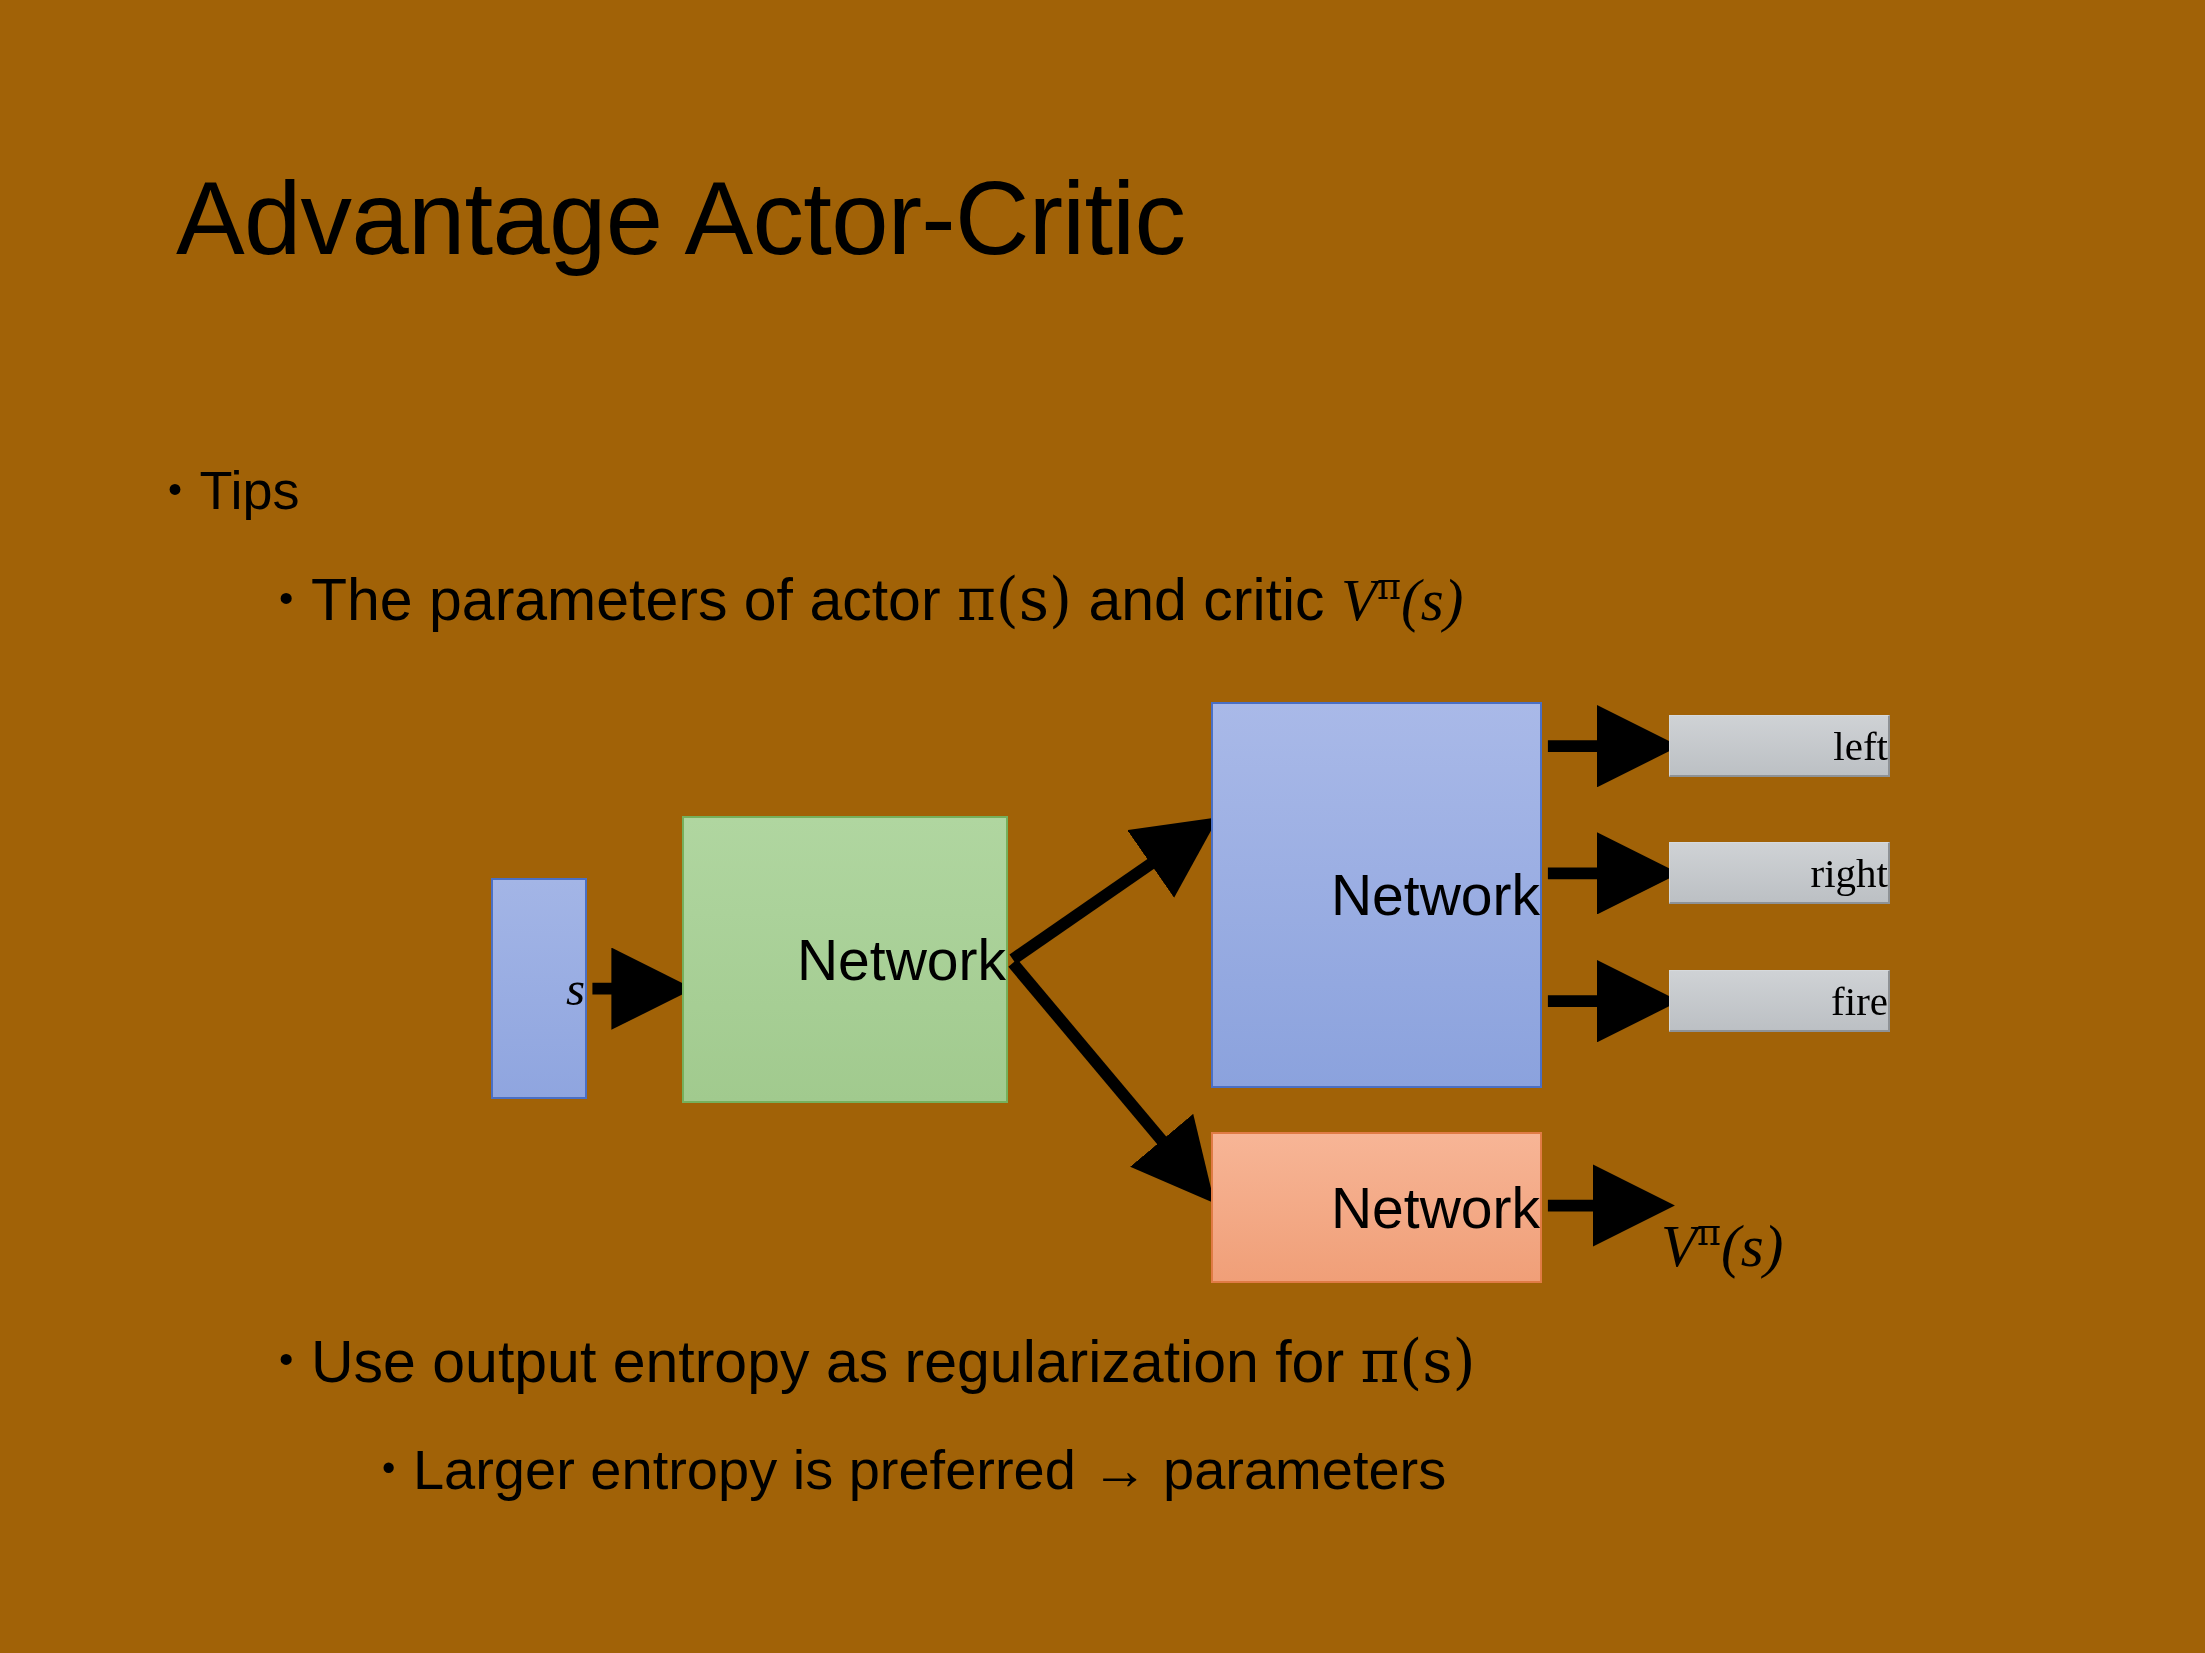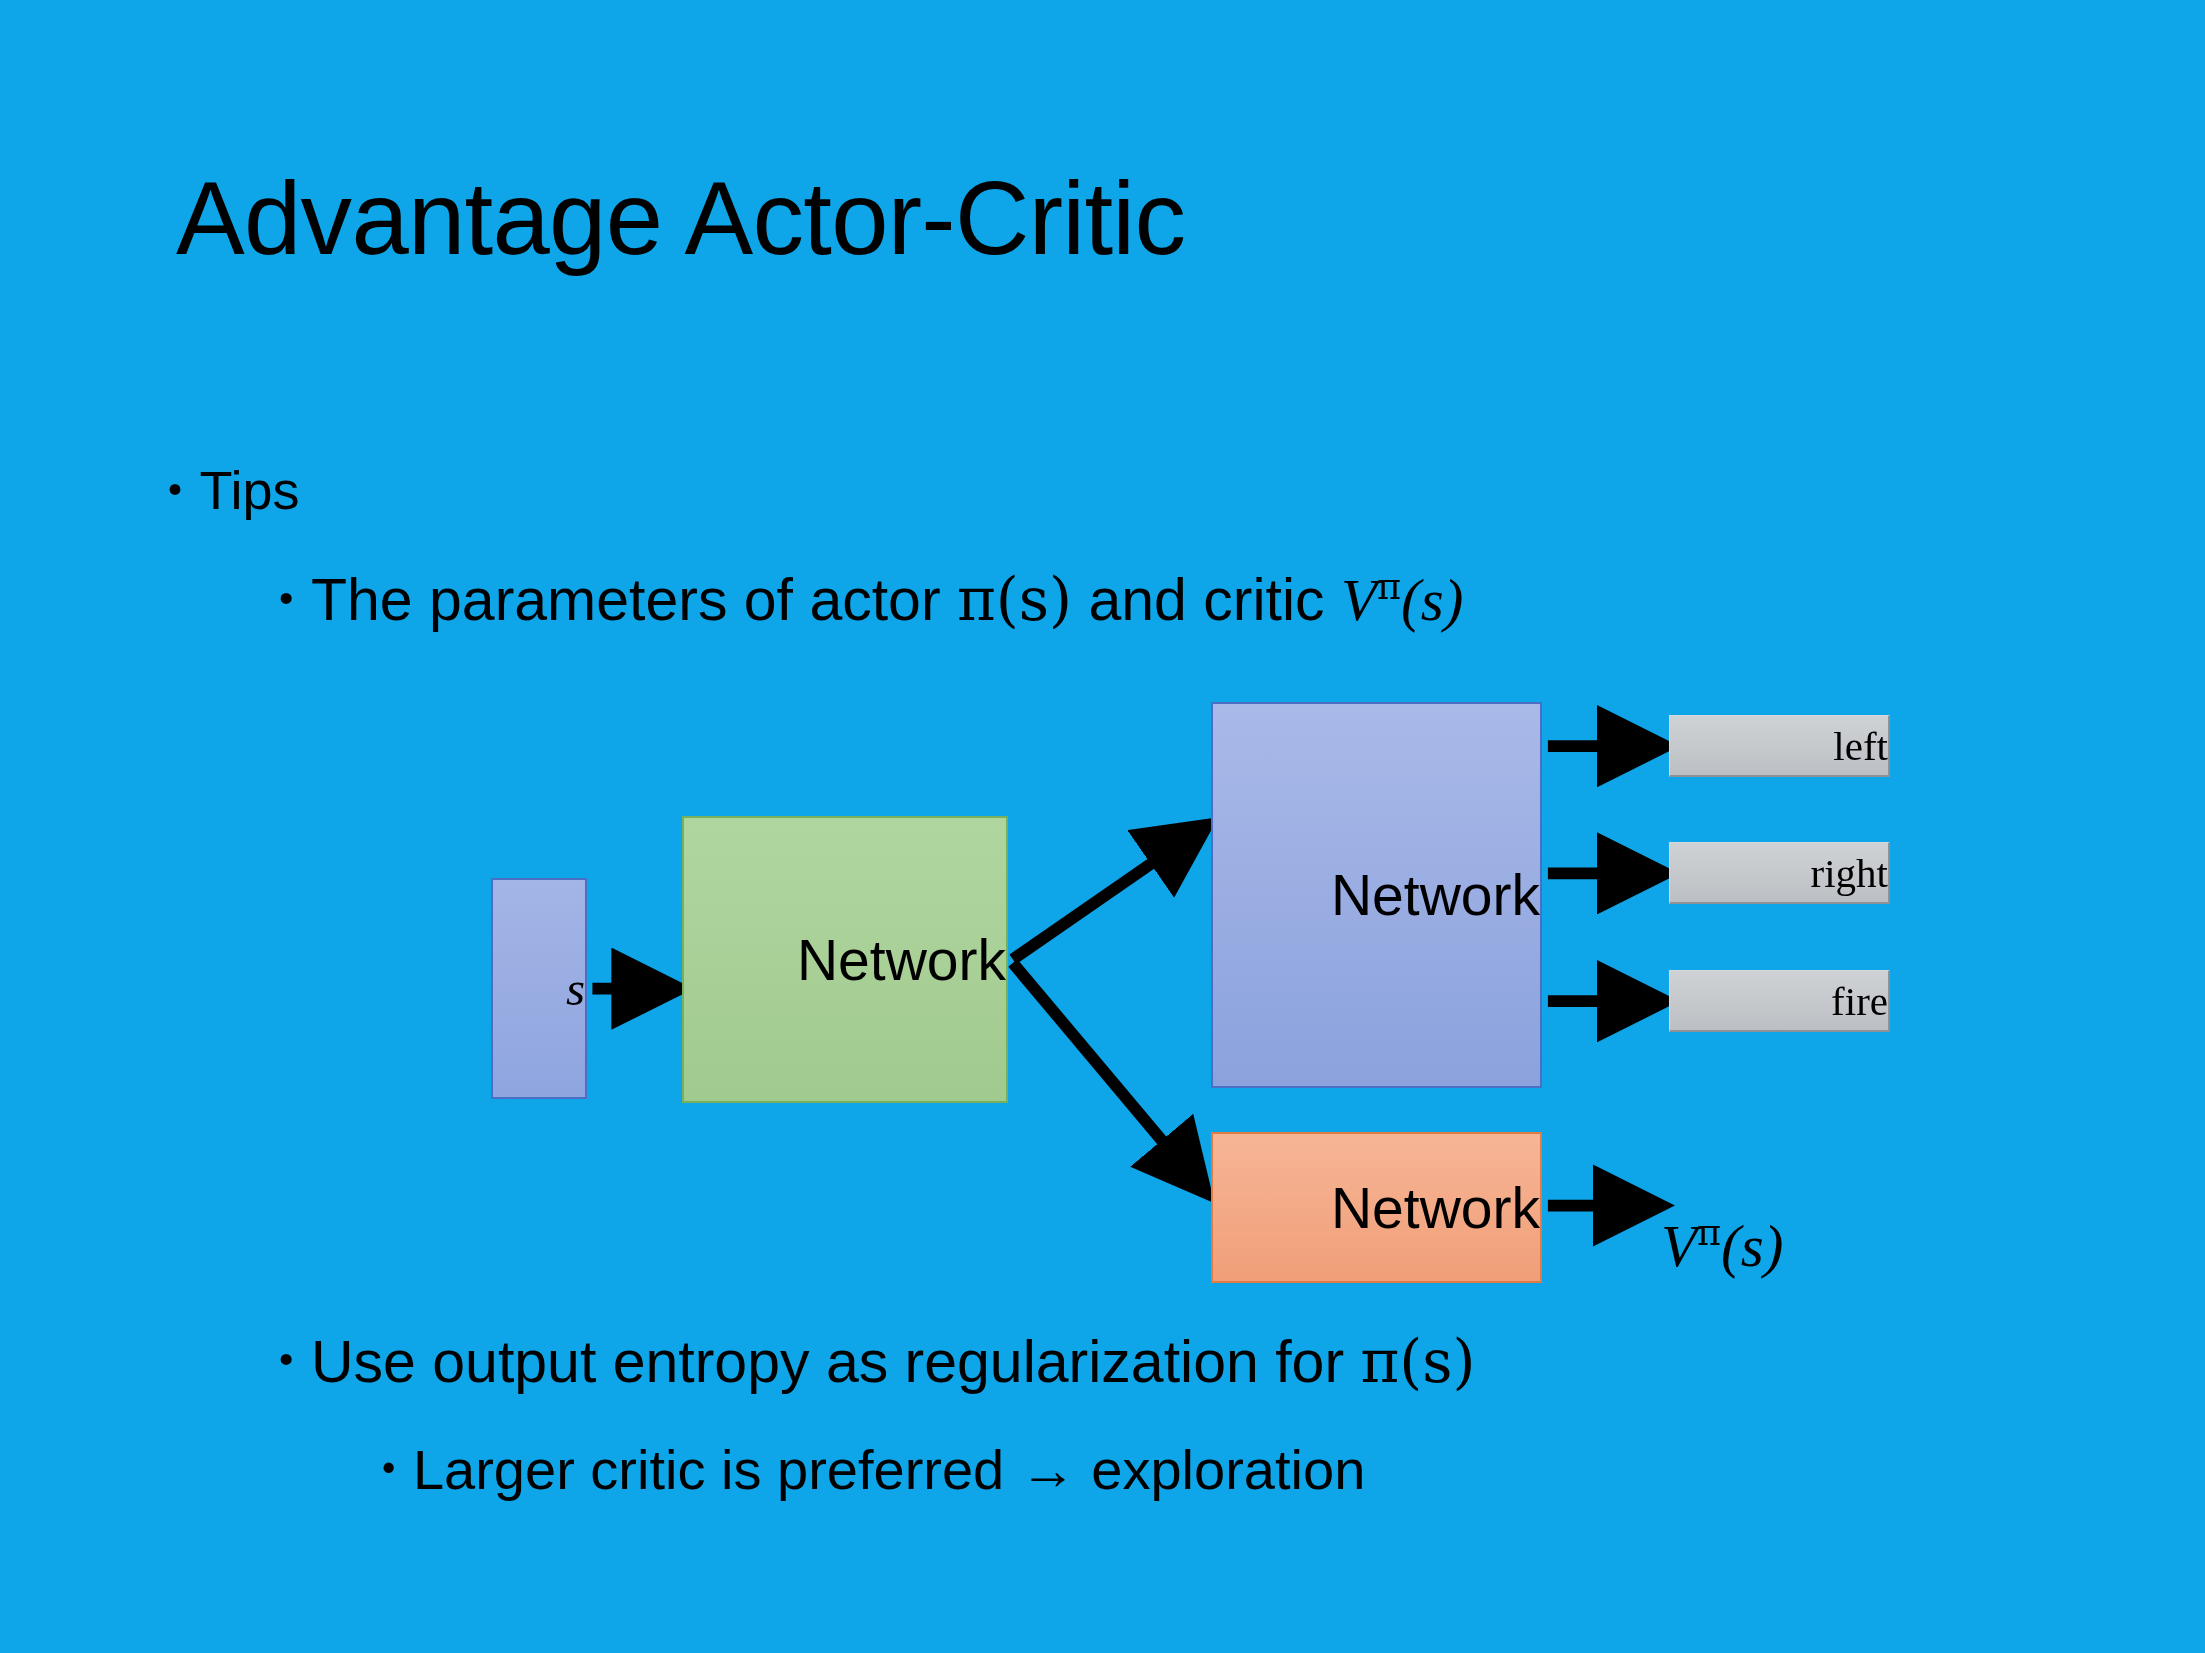--- a/index.html
+++ b/index.html
@@ -4,21 +4,21 @@
 <style>
   html, body {
     margin: 0;
     padding: 0;
     background: #ffffff;
   }
   #slide {
     position: relative;
     width: 2205px;
     height: 1654px;
-    background: #0ea5e9;
+    background: #a16207;
     overflow: hidden;
     font-family: "Liberation Sans", sans-serif;
     color: #000000;
   }
 
   
   #title {
     position: absolute;
     left: 176px;
     top: 165px;
@@ -250,17 +250,17 @@
 
   </div>
 
   <div class="bullet" id="b-entropy">
     <span class="dot">•</span>
     <span class="txt"><span>Use output entropy as regularization for </span><span class="mathpi">π(s)</span></span>
   </div>
 
   <div class="bullet" id="b-larger">
     <span class="dot">•</span>
-    <span class="txt">Larger critic is preferred → exploration</span>
+    <span class="txt">Larger entropy is preferred → parameters</span>
   </div>
 
 </div>
 
 
 </body></html>

